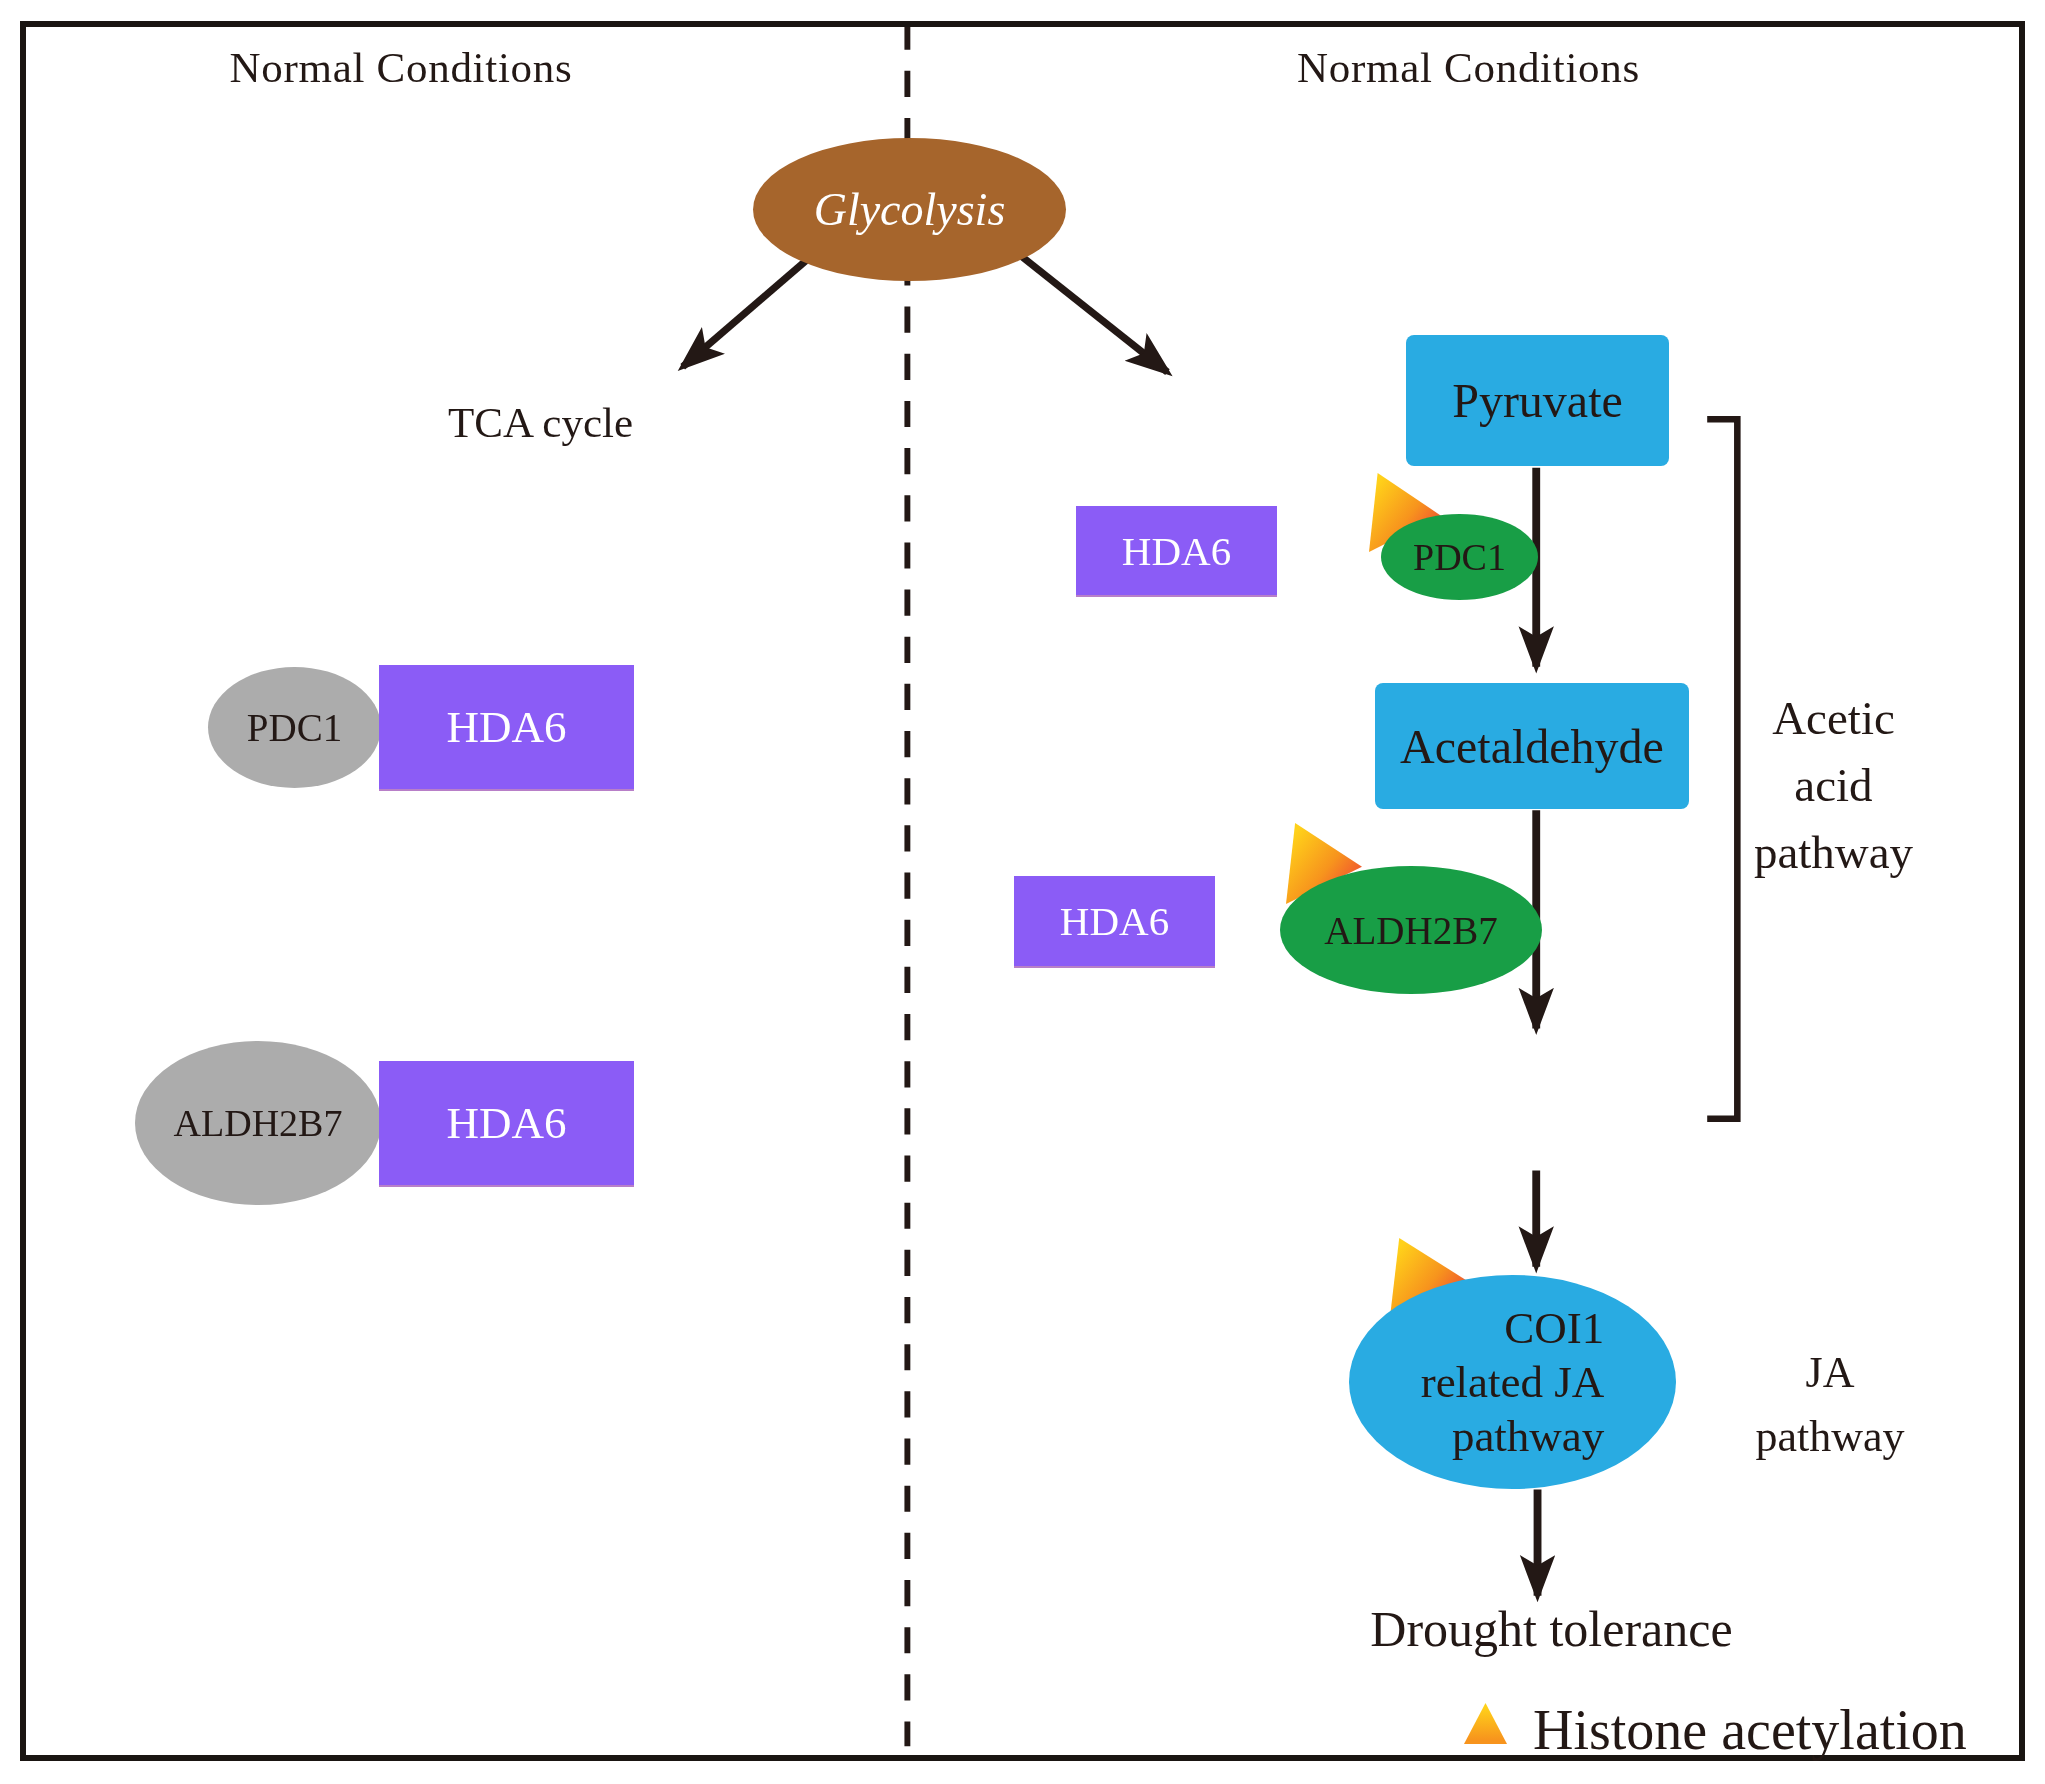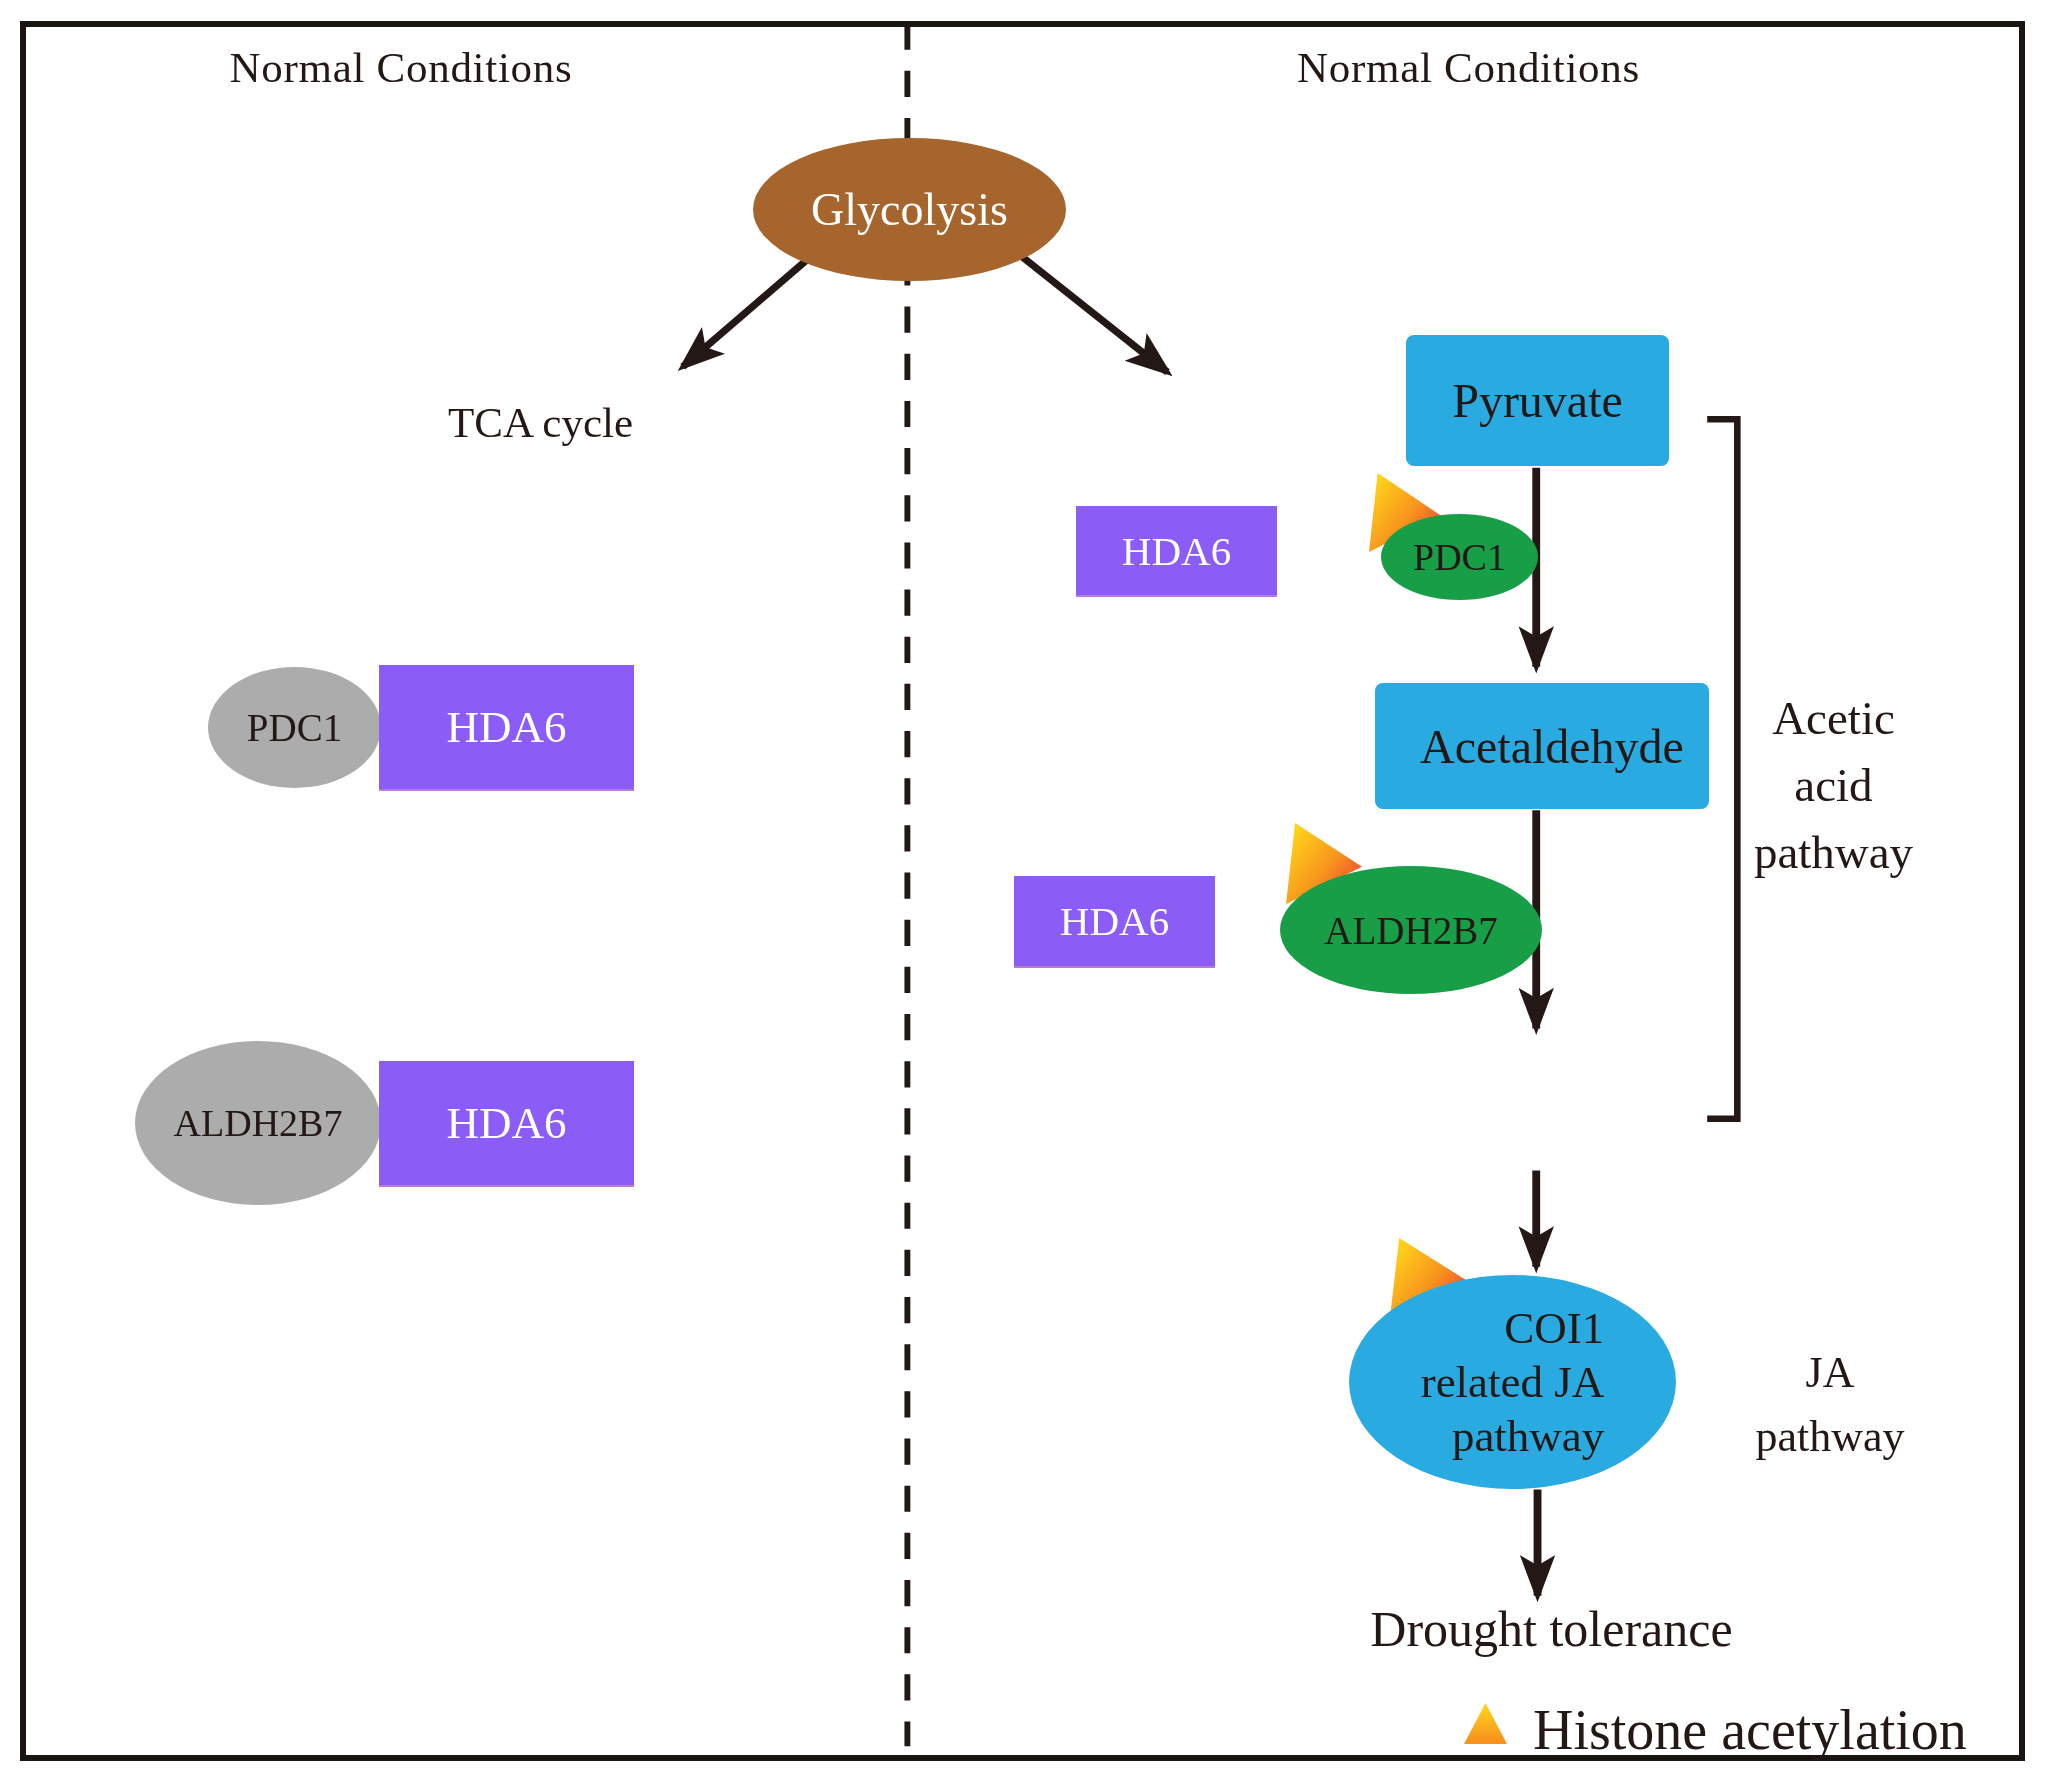--- a/index.html
+++ b/index.html
@@ -32,21 +32,21 @@
   .green-ell{
     background:#189E46;border-radius:50%;
     font-size:38px;color:#231815;
   }
   .gray-ell{
     background:#ACACAC;border-radius:50%;
     font-size:39px;color:#231815;
   }
   .brown-ell{
     background:#A6652C;border-radius:50%;
-    font-size:46px;color:#ffffff;
+    font-size:46px;color:#ffffff;font-style:italic;
   }
   .blue-ell{
     background:#29ABE2;border-radius:50%;
     font-size:45px;color:#231815;line-height:54px;
   }
   .tri{
     background:linear-gradient(128deg,#FFD11A 12%,#F7941D 55%,#EE4035 92%);
     clip-path:polygon(12% 0%, 0% 100%, 100% 54%);
   }
   .tri-legend{
@@ -113,21 +113,21 @@
 
   <div class="abs ctr purple-rect" style="left:1076px;top:506px;width:201px;height:89px;">
     <span>HDA6</span>
   </div>
 
   <div class="abs tri" style="left:1369px;top:473px;width:72px;height:79px;"></div>
   <div class="abs ctr green-ell" style="left:1381px;top:514px;width:157px;height:86px;">
     <span>PDC1</span>
   </div>
 
-  <div class="abs ctr node-rect" style="left:1375px;top:683px;width:314px;height:126px;padding-left:20px;">
+  <div class="abs ctr node-rect" style="left:1375px;top:683px;width:314px;height:126px;">
     <span>Acetaldehyde</span>
   </div>
 
   <div class="abs ctr purple-rect" style="left:1014px;top:876px;width:201px;height:90px;">
     <span>HDA6</span>
   </div>
 
   <div class="abs tri" style="left:1286px;top:823px;width:76px;height:81px;"></div>
   <div class="abs ctr green-ell" style="left:1280px;top:866px;width:262px;height:128px;font-size:39px;">
     <span>ALDH2B7</span>

